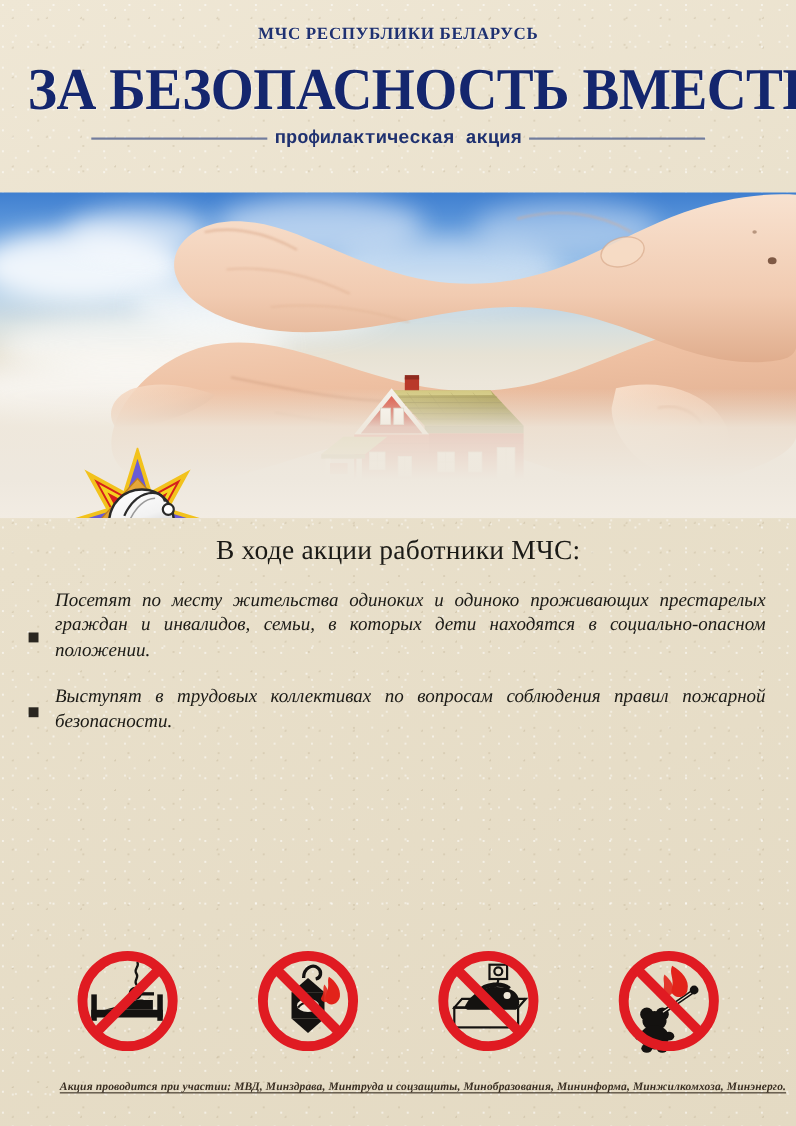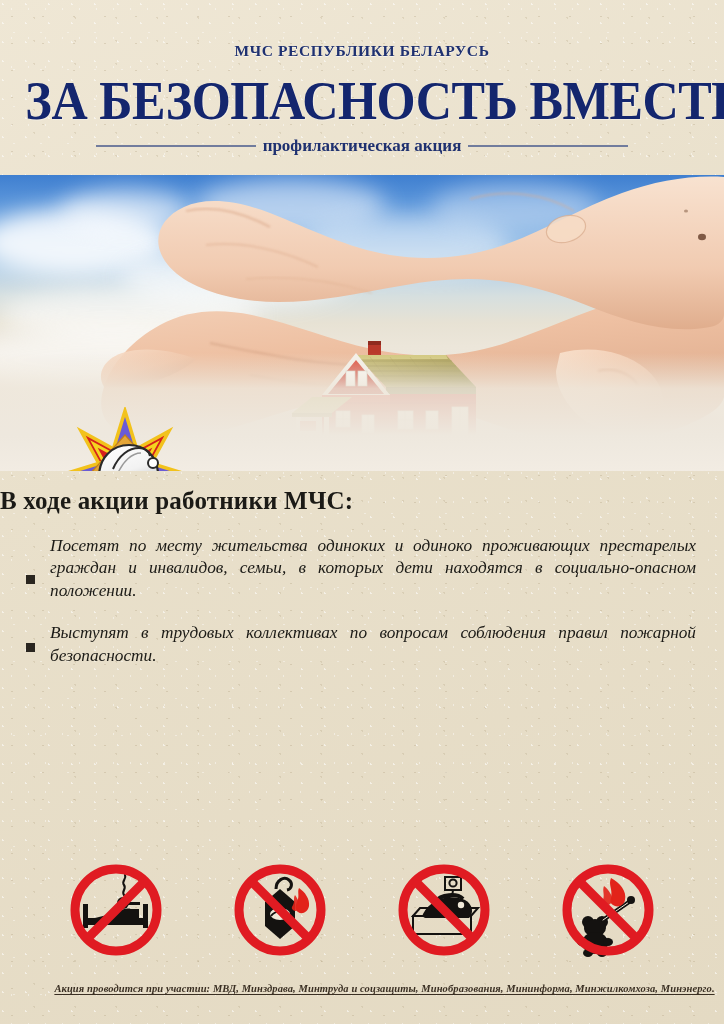--- a/index.html
+++ b/index.html
@@ -21,21 +21,21 @@
       radial-gradient(circle at 67% 31%, rgba(255,255,255,0.45) 0 1px, transparent 1px),
       radial-gradient(circle at 84% 77%, rgba(168,150,115,0.22) 0 1px, transparent 1px),
       radial-gradient(circle at 52% 88%, rgba(255,255,255,0.4) 0 1px, transparent 1px),
       linear-gradient(160deg, #efe7d5 0%, #e9e0cb 40%, #e4dac3 100%);
     background-size: 23px 19px, 31px 27px, 17px 29px, 41px 23px, 27px 37px, 100% 100%;
   }
 
   
   .header {
     position: relative;
-    padding-top: 42px;
+    padding-top: 22px;
     text-align: center;
   }
   .org-line {
     font-family: "Liberation Serif", "DejaVu Serif", serif;
     font-weight: bold;
     font-size: 15.5px;
     letter-spacing: 0.6px;
     color: #1f3170;
     text-shadow: 0 1px 0 rgba(255,255,255,0.6);
   }
@@ -62,21 +62,21 @@
   }
   .sub-rule {
     height: 0;
     border-top: 2px solid #5c6a94;
     flex: 0 0 160px;
     opacity: .85;
   }
   .sub-rule.left  { margin-right: 4px; }
   .sub-rule.right { margin-left: 4px; }
   .subtitle-text {
-    font-family: Liberation Serif, serif;
+    font-family: Liberation Mono, monospace;
     font-weight: bold;
     font-size: 17px;
     color: #1f3170;
     white-space: nowrap;
     padding: 0 3px;
   }
 
   
   .photo-band {
     position: absolute;
@@ -133,23 +133,24 @@
   }
 
   
   .photo-art { position: absolute; left: 0; top: 0; width: 724px; height: 296px; }
 
   
   .lead {
     position: absolute;
     left: 0; right: 0;
     top: 487px;
+    text-align: center;
     font-family: "Liberation Serif", "DejaVu Serif", serif;
     font-size: 25px;
-    font-weight: bold;
+    font-weight: normal;
     color: #1b1a16;
     letter-spacing: 0.2px;
   }
 
   .bullets {
     position: absolute;
     left: 20px;
     top: 535px;
     width: 684px;
   }

